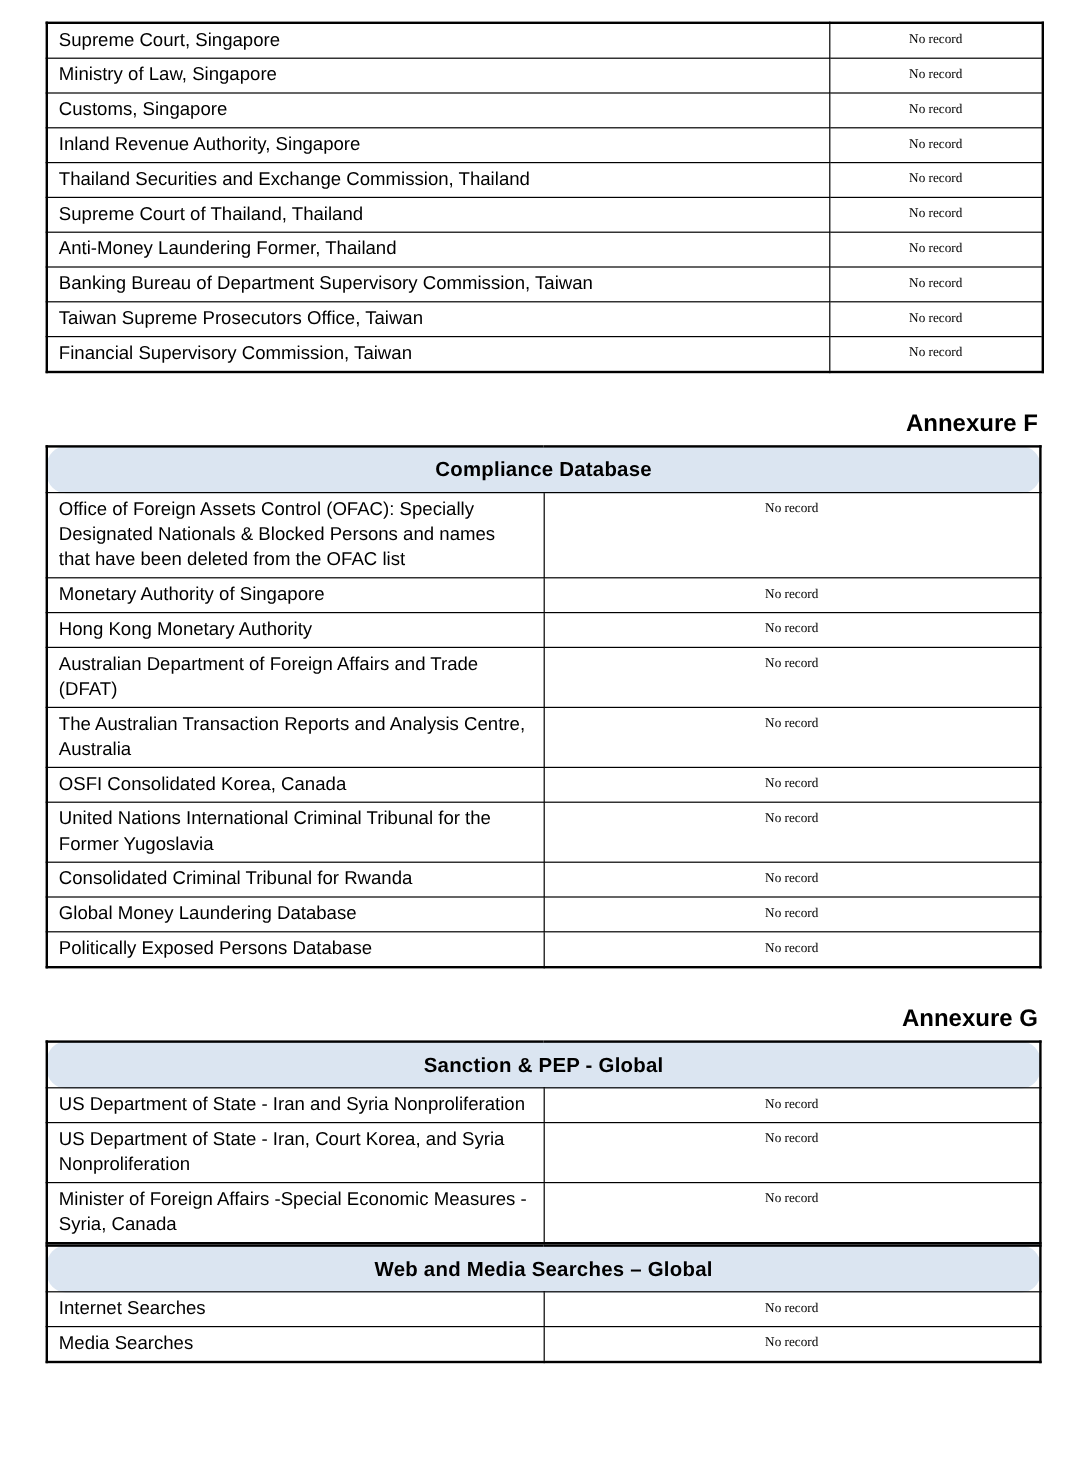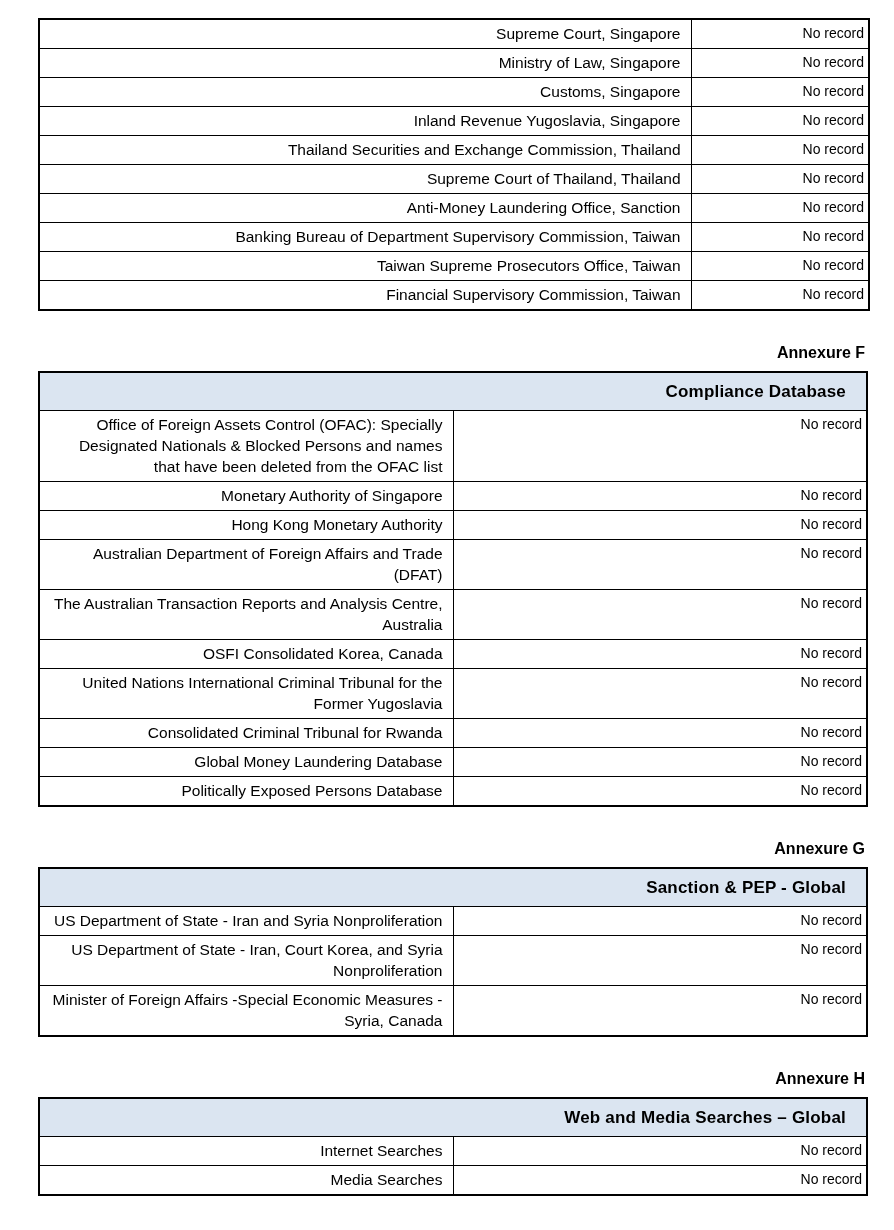--- a/index.html
+++ b/index.html
@@ -15,49 +15,50 @@
 
   table.result-table {
     width: 830px;
     table-layout: fixed;
     border-collapse: collapse;
     border: 2px solid #000000;
   }
   table.result-table td, table.result-table th {
     border: 1px solid #000000;
     vertical-align: top;
-    text-align: right;
   }
   th.table-title {
     background: #dbe5f1;
     font-size: 17px;
     line-height: 25px;
     font-weight: bold;
     text-align: center;
     padding: 6px 20px;
     letter-spacing: 0.2px;
+    border-radius: 16px;
   }
   td.c-src {
     width: 652px;
     font-size: 15.5px;
     line-height: 21px;
     padding: 3px 10px 4px 9px;
   }
   td.c-res {
     width: 178px;
-    font-size: 14px;
+    font-size: 11px;
     line-height: 21px;
     padding: 3px 4px 4px 4px;
     text-align: center;
+    font-family: Liberation Serif, serif;
   }
   .annexure-label {
     width: 830px;
     text-align: right;
     font-weight: bold;
-    font-size: 16px;
+    font-size: 20px;
     line-height: 18px;
     margin: 33px 0 9px 0;
     padding-right: 3px;
   }
 </style>
 </head>
 <body>
 
 <div class="page">
 
@@ -69,33 +70,33 @@
   </tr>
         <tr>
     <td class="c-src">Ministry of Law, Singapore</td>
     <td class="c-res">No record</td>
   </tr>
         <tr>
     <td class="c-src">Customs, Singapore</td>
     <td class="c-res">No record</td>
   </tr>
         <tr>
-    <td class="c-src">Inland Revenue Yugoslavia, Singapore</td>
+    <td class="c-src">Inland Revenue Authority, Singapore</td>
     <td class="c-res">No record</td>
   </tr>
         <tr>
     <td class="c-src">Thailand Securities and Exchange Commission, Thailand</td>
     <td class="c-res">No record</td>
   </tr>
         <tr>
     <td class="c-src">Supreme Court of Thailand, Thailand</td>
     <td class="c-res">No record</td>
   </tr>
         <tr>
-    <td class="c-src">Anti-Money Laundering Office, Sanction</td>
+    <td class="c-src">Anti-Money Laundering Former, Thailand</td>
     <td class="c-res">No record</td>
   </tr>
         <tr>
     <td class="c-src">Banking Bureau of Department Supervisory Commission, Taiwan</td>
     <td class="c-res">No record</td>
   </tr>
         <tr>
     <td class="c-src">Taiwan Supreme Prosecutors Office, Taiwan</td>
     <td class="c-res">No record</td>
   </tr>
@@ -173,21 +174,20 @@
     <td class="c-src">US Department of State - Iran, Court Korea, and Syria Nonproliferation</td>
     <td class="c-res">No record</td>
   </tr>
         <tr>
     <td class="c-src">Minister of Foreign Affairs -Special Economic Measures -Syria, Canada</td>
     <td class="c-res">No record</td>
   </tr>
       </tbody>
   </table>
 
-  <div class="annexure-label">Annexure H</div>
   <table class="result-table">
     <thead>
       <tr>
         <th class="table-title" colspan="2">Web and Media Searches – Global</th>
       </tr>
     </thead>
     <tbody>
         <tr>
     <td class="c-src">Internet Searches</td>
     <td class="c-res">No record</td>

